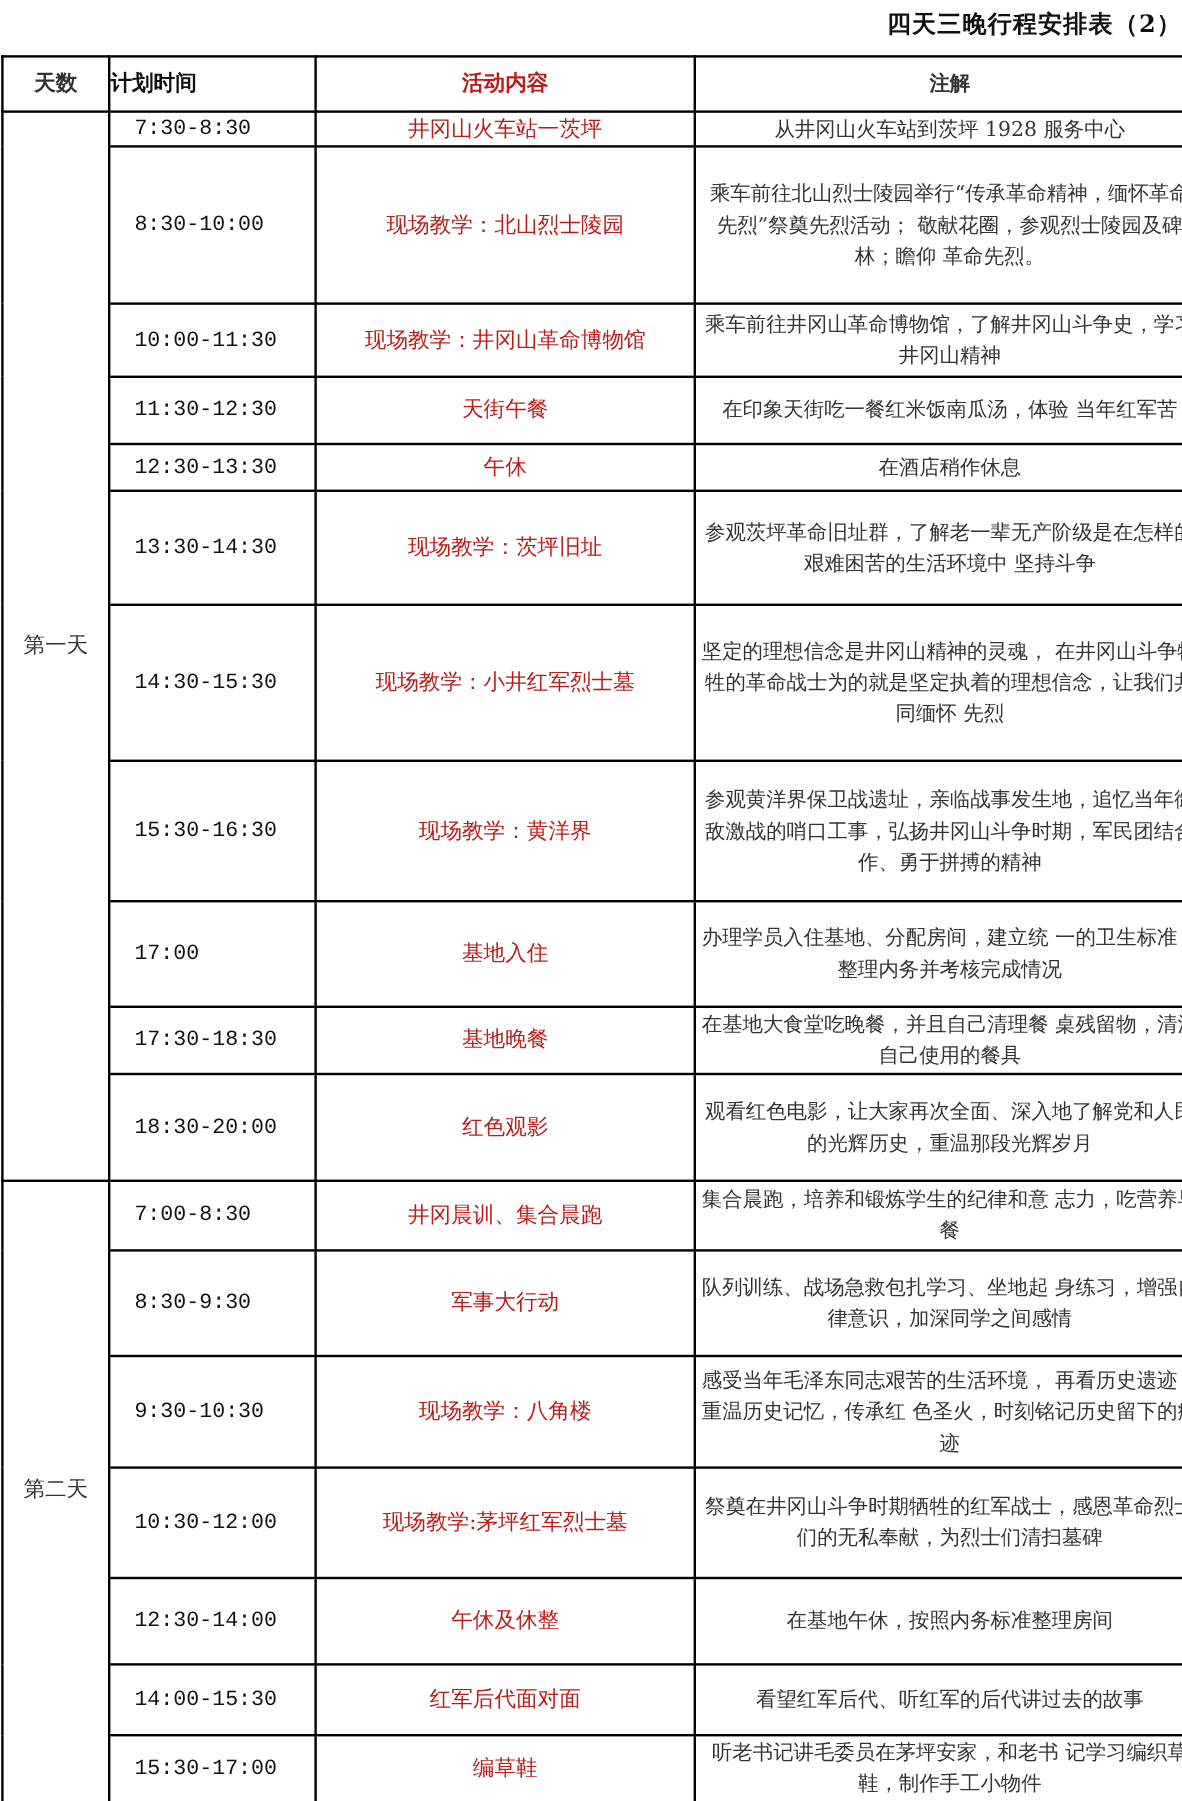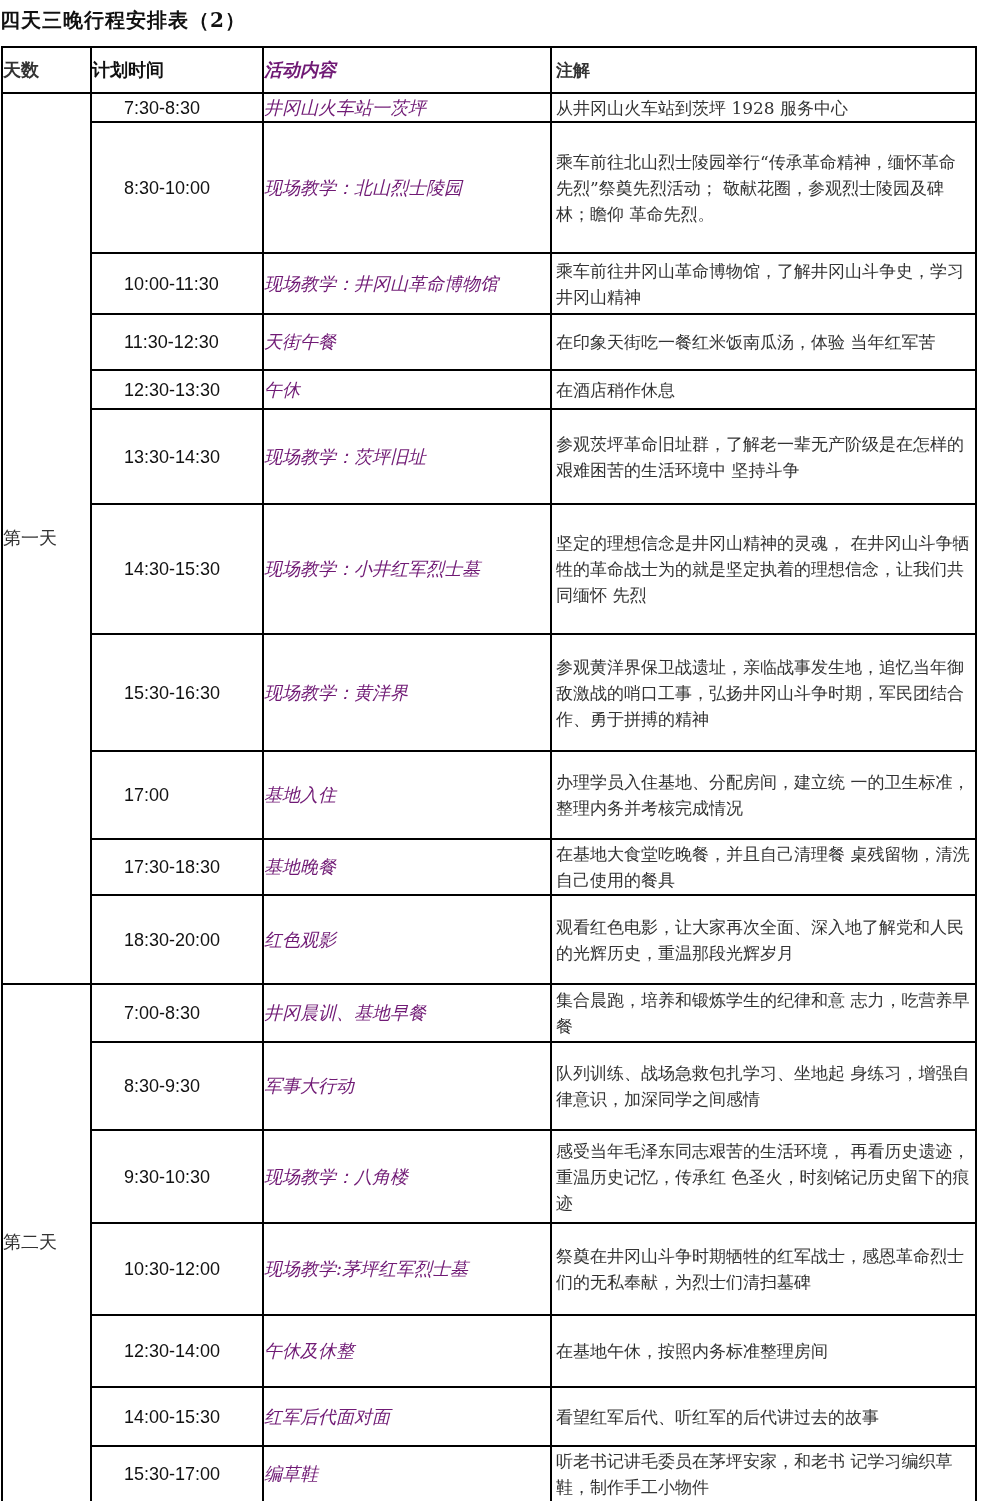--- a/index.html
+++ b/index.html
@@ -1,36 +1,36 @@
 <!DOCTYPE html>
 <html><head>
 <meta charset="utf-8">
 <style>
   * { box-sizing: border-box; margin: 0; padding: 0; }
   html, body { width: 985px; height: 1501px; background: #ffffff; overflow: hidden; }
   body { position: relative; font-family: "DejaVu Sans", "Liberation Sans", sans-serif; color: #111; }
   .title {
     position: absolute; left: 0; top: 4px; width: 985px; height: 32px;
-    text-align: left; font-size: 20px; font-weight: bold; line-height: 32px;
+    text-align: right; font-size: 20px; font-weight: bold; line-height: 32px;
     font-family: "DejaVu Serif", "Liberation Serif", serif; letter-spacing: 1px;
   }
   table.sched {
     position: absolute; left: 1px; top: 46px; width: 974px;
     border-collapse: collapse; table-layout: fixed;
   }
   table.sched td, table.sched th {
-    border: 2px solid #000; text-align: left; vertical-align: middle;
+    border: 2px solid #000; text-align: center; vertical-align: middle;
     font-size: 18px; line-height: 26px; font-weight: normal; overflow: hidden;
   }
   table.sched th {
     font-weight: bold; font-family: "DejaVu Serif", "Liberation Serif", serif; font-size: 18px;
   }
   .c-day { width: 89px; font-family: Liberation Mono, monospace; color: #333; }
-  .c-time { width: 172px; font-family: Liberation Sans, sans-serif; font-size: 19px; text-align: left !important; padding-left: 32px; }
-  .c-act { width: 288px; font-family: "DejaVu Serif", "Liberation Serif", serif; color: #701a75; font-style: italic; }
+  .c-time { width: 172px; font-family: Liberation Mono, monospace; font-size: 19px; text-align: left !important; padding-left: 20px; }
+  .c-act { width: 316px; font-family: "DejaVu Serif", "Liberation Serif", serif; color: #b91c1c; }
   .c-note { width: 425px; font-family: "DejaVu Serif", "Liberation Serif", serif; color: #333; font-size: 17px !important; padding: 0 4px; }
   th.c-time { text-align: left; padding-left: 0; }
 </style>
 </head>
 <body>
 
 <div class="title">四天三晚行程安排表（2）</div>
 
 <table class="sched">
   <thead>
@@ -94,21 +94,21 @@
         <td class="c-note">在基地大食堂吃晚餐，并且自己清理餐 桌残留物，清洗自己使用的餐具</td>
       </tr>
       <tr style="height: 89px;">
         <td class="c-time">18:30-20:00</td>
         <td class="c-act">红色观影</td>
         <td class="c-note">观看红色电影，让大家再次全面、深入地了解党和人民的光辉历史，重温那段光辉岁月</td>
       </tr>
       <tr style="height: 58px;">
         <td class="c-day" rowspan="7">第二天</td>
         <td class="c-time">7:00-8:30</td>
-        <td class="c-act">井冈晨训、基地早餐</td>
+        <td class="c-act">井冈晨训、集合晨跑</td>
         <td class="c-note">集合晨跑，培养和锻炼学生的纪律和意 志力，吃营养早餐</td>
       </tr>
       <tr style="height: 88px;">
         <td class="c-time">8:30-9:30</td>
         <td class="c-act">军事大行动</td>
         <td class="c-note">队列训练、战场急救包扎学习、坐地起 身练习，增强自律意识，加深同学之间感情</td>
       </tr>
       <tr style="height: 93px;">
         <td class="c-time">9:30-10:30</td>
         <td class="c-act">现场教学：八角楼</td>

